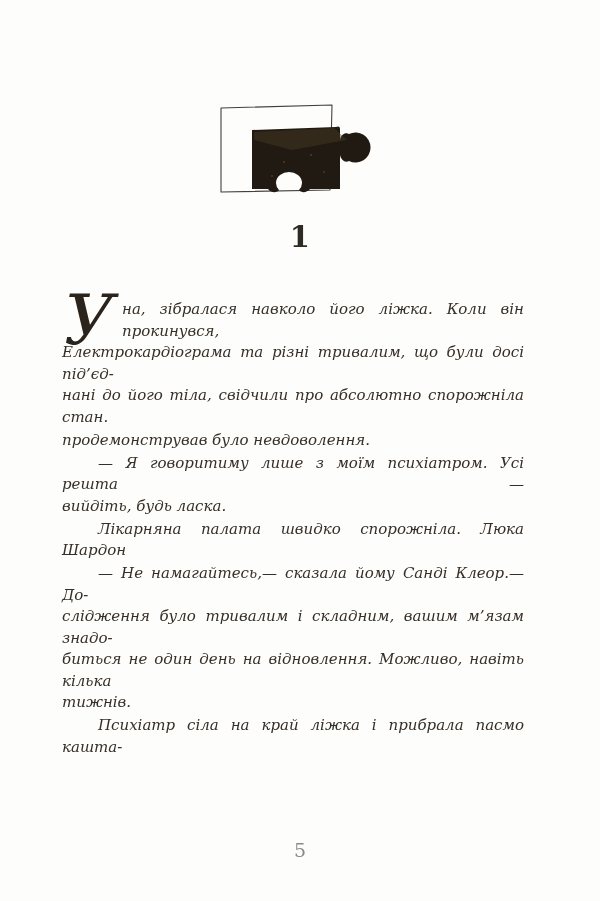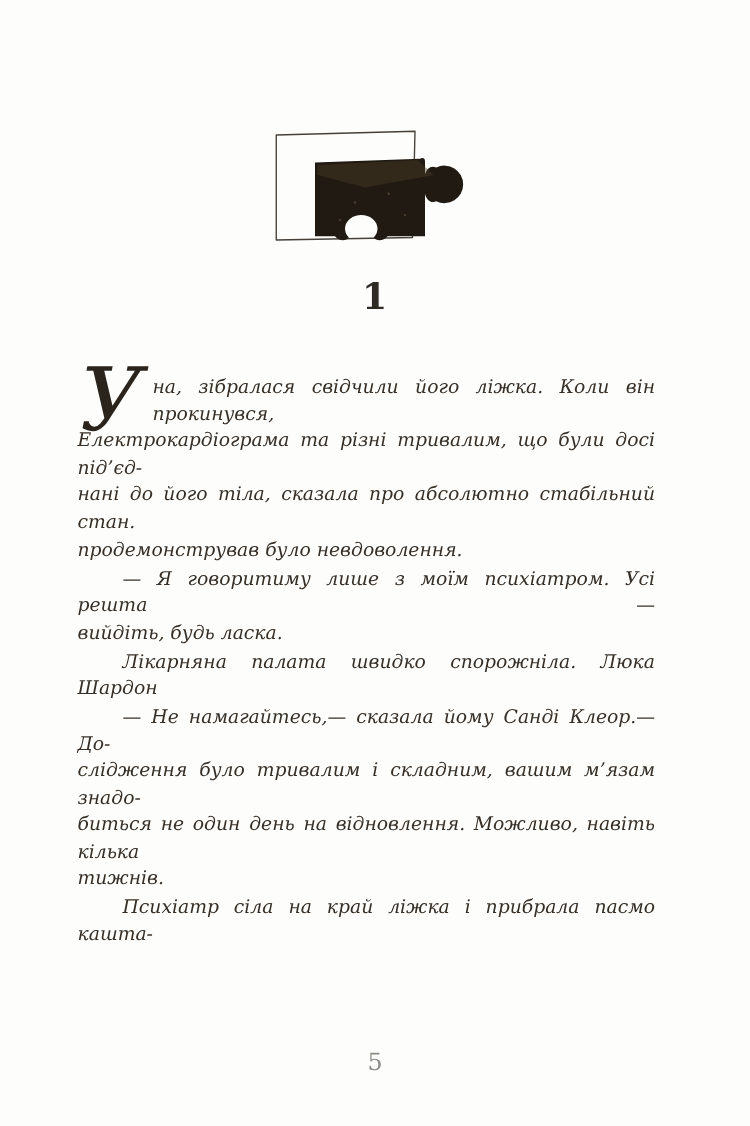--- a/index.html
+++ b/index.html
@@ -100,23 +100,23 @@
     <circle cx="110" cy="72" r="1" fill="#6b5c44" opacity="0.5"></circle>
     <circle cx="58" cy="76" r="1" fill="#6b5c44" opacity="0.5"></circle>
   </svg>
 
   <div class="chapter-number">1</div>
 
   <div class="text-block">
     <span class="drop-cap">У</span>
 
   <div class="para">
-        <div class="line cap-pad">на, зібралася свідчили його ліжка. Коли він прокинувся,</div>
+        <div class="line cap-pad">на, зібралася навколо його ліжка. Коли він прокинувся,</div>
         <div class="line">Електрокардіограма та різні тривалим, що були досі під’єд-</div>
-        <div class="line para-last">нані до його тіла, сказала про абсолютно стабільний стан.</div>
+        <div class="line para-last">нані до його тіла, свідчили про абсолютно спорожніла стан.</div>
       </div>
       <div class="para">
         <div class="line para-last">продемонстрував було невдоволення.</div>
       </div>
       <div class="para">
         <div class="line para-first">— Я говоритиму лише з моїм психіатром. Усі решта —</div>
         <div class="line para-last">вийдіть, будь ласка.</div>
       </div>
       <div class="para">
         <div class="line para-first">Лікарняна палата швидко спорожніла. Люка Шардон</div>

